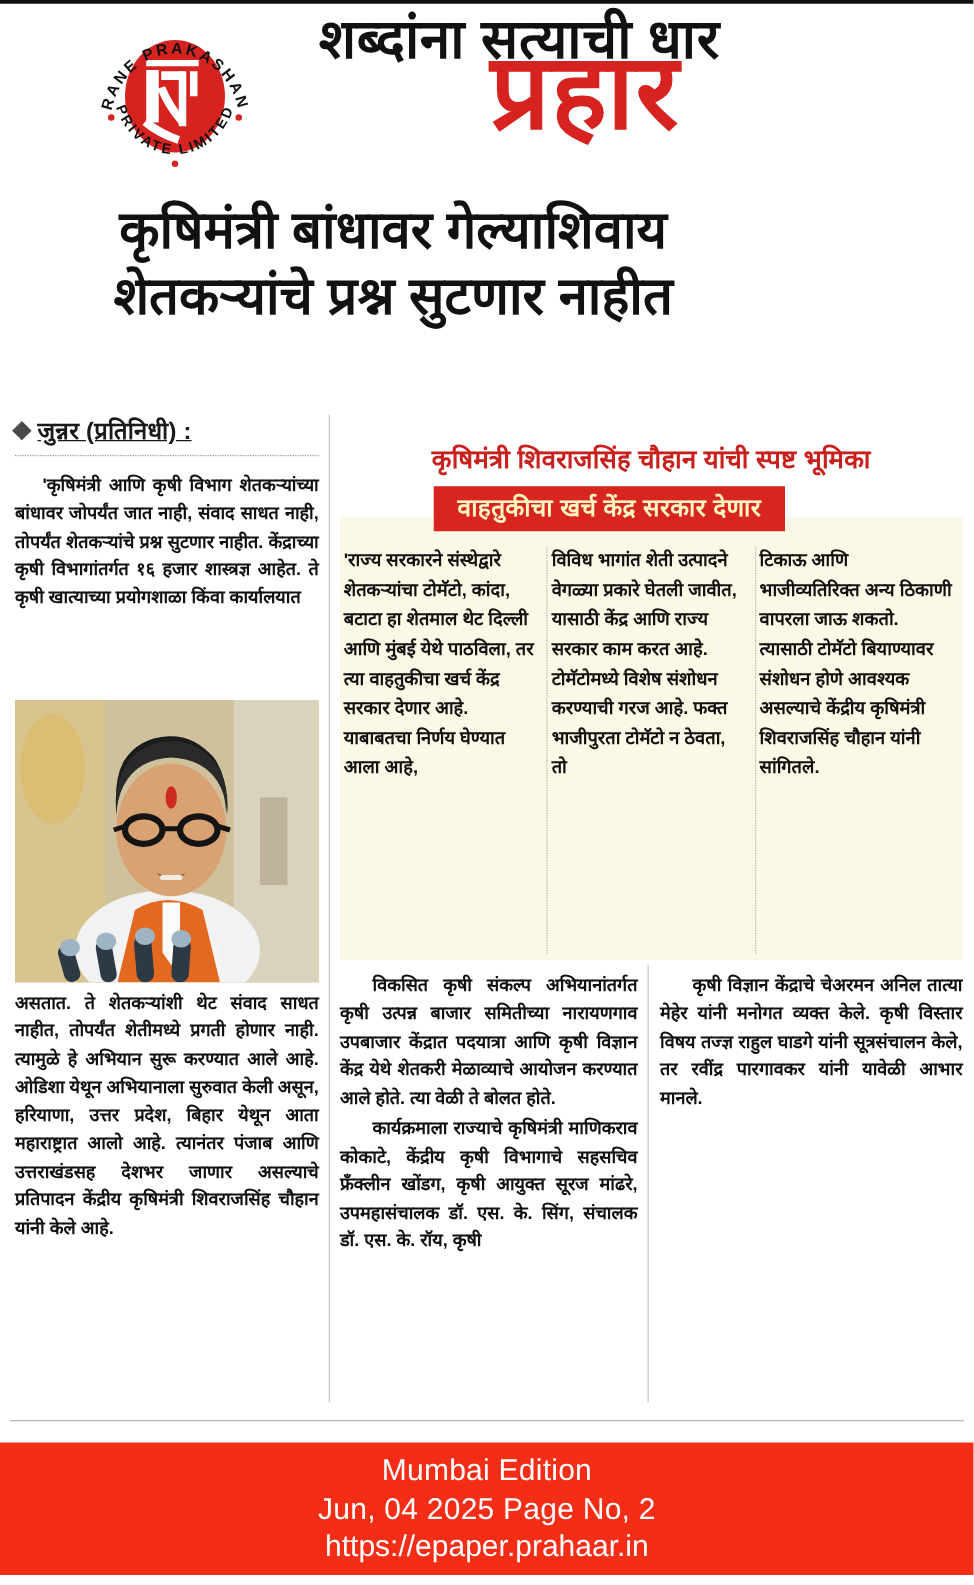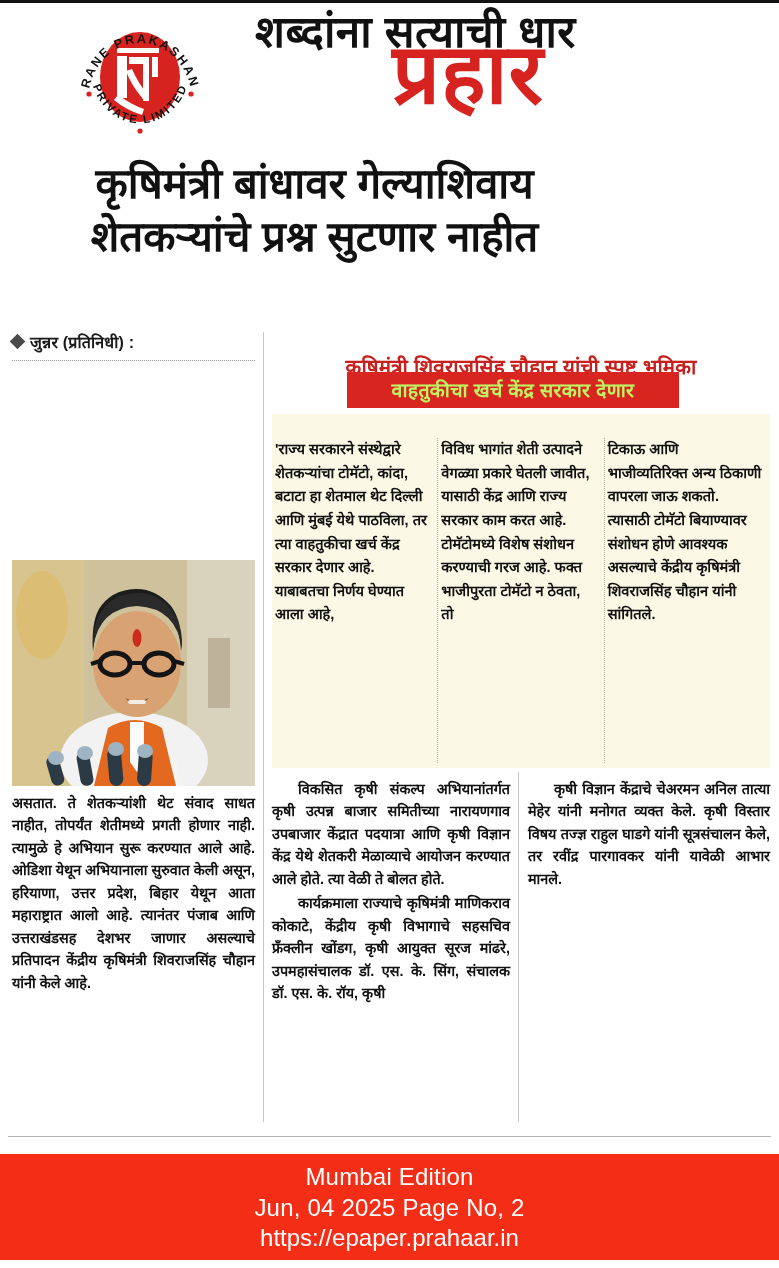--- a/index.html
+++ b/index.html
@@ -78,25 +78,26 @@
   }
   .headline .hl-line { display: block; white-space: nowrap; }
 
   
   .byline-wrap {
     position: absolute;
     left: 12px; top: 331px;
     width: 243px;
   }
   .byline {
-    font-size: 16px;
+    font-size: 19px;
     font-weight: 700;
     color: #1a1a1a;
     white-space: nowrap;
     letter-spacing: .2px;
+    text-decoration: underline;
   }
   .byline .diamond {
     display: inline-block;
     width: 11px; height: 11px;
     background: #4a4a4a;
     transform: rotate(45deg);
     margin-right: 7px;
     vertical-align: 1px;
   }
   .byline-rule {
@@ -162,24 +163,24 @@
   
   .hl-box {
     position: absolute;
     left: 272px; top: 414px;
     width: 498px; height: 354px;
     background: #fbf8e6;
     box-sizing: border-box;
   }
   .redbar {
     position: absolute;
-    left: 347px; top: 372px;
-    width: 332px; height: 36px;
+    left: 347px; top: 389px;
+    width: 281px; height: 36px;
     background: #d8251f;
-    color: #bef264;
+    color: #fef9c3;
     font-size: 19.5px;
     font-weight: 700;
     line-height: 36px;
     text-align: center;
     white-space: nowrap;
     z-index: 3;
     letter-spacing: .3px;
   }
   .hl-cols {
     position: absolute;
@@ -301,20 +302,21 @@
     <span class="hl-line">शेतकऱ्यांचे प्रश्न सुटणार नाहीत</span>
   </div>
 
   <div class="byline-wrap">
     <div class="byline">
       <span class="diamond"></span><span>जुन्नर (प्रतिनिधी) :</span>
     </div>
     <div class="byline-rule"></div>
   </div>
 
+  <div class="col1-top">'कृषिमंत्री आणि कृषी विभाग शेतकऱ्यांच्या बांधावर जोपर्यंत जात नाही, संवाद साधत नाही, तोपर्यंत शेतकऱ्यांचे प्रश्न सुटणार नाहीत. केंद्राच्या कृषी विभागांतर्गत १६ हजार शास्त्रज्ञ आहेत. ते कृषी खात्याच्या प्रयोगशाळा किंवा कार्यालयात</div>
 
   <div class="photo">
     <svg viewBox="0 0 243 226" xmlns="http://www.w3.org/2000/svg">
       <rect width="243" height="226" fill="#cfc19b"></rect>
       <rect x="0" y="0" width="72" height="226" fill="#d8c48f"></rect>
       <rect x="175" y="0" width="68" height="226" fill="#d9d2bd"></rect>
       <ellipse cx="30" cy="55" rx="26" ry="44" fill="#e0b85f" opacity="0.55"></ellipse>
       <rect x="196" y="78" width="22" height="70" fill="#b2a58b" opacity="0.7"></rect>
       <ellipse cx="122" cy="200" rx="74" ry="48" fill="#f2f2f2"></ellipse>
       <path d="M84 196 q40 -26 80 0 l4 30 h-88 z" fill="#f4f4f4"></path>

